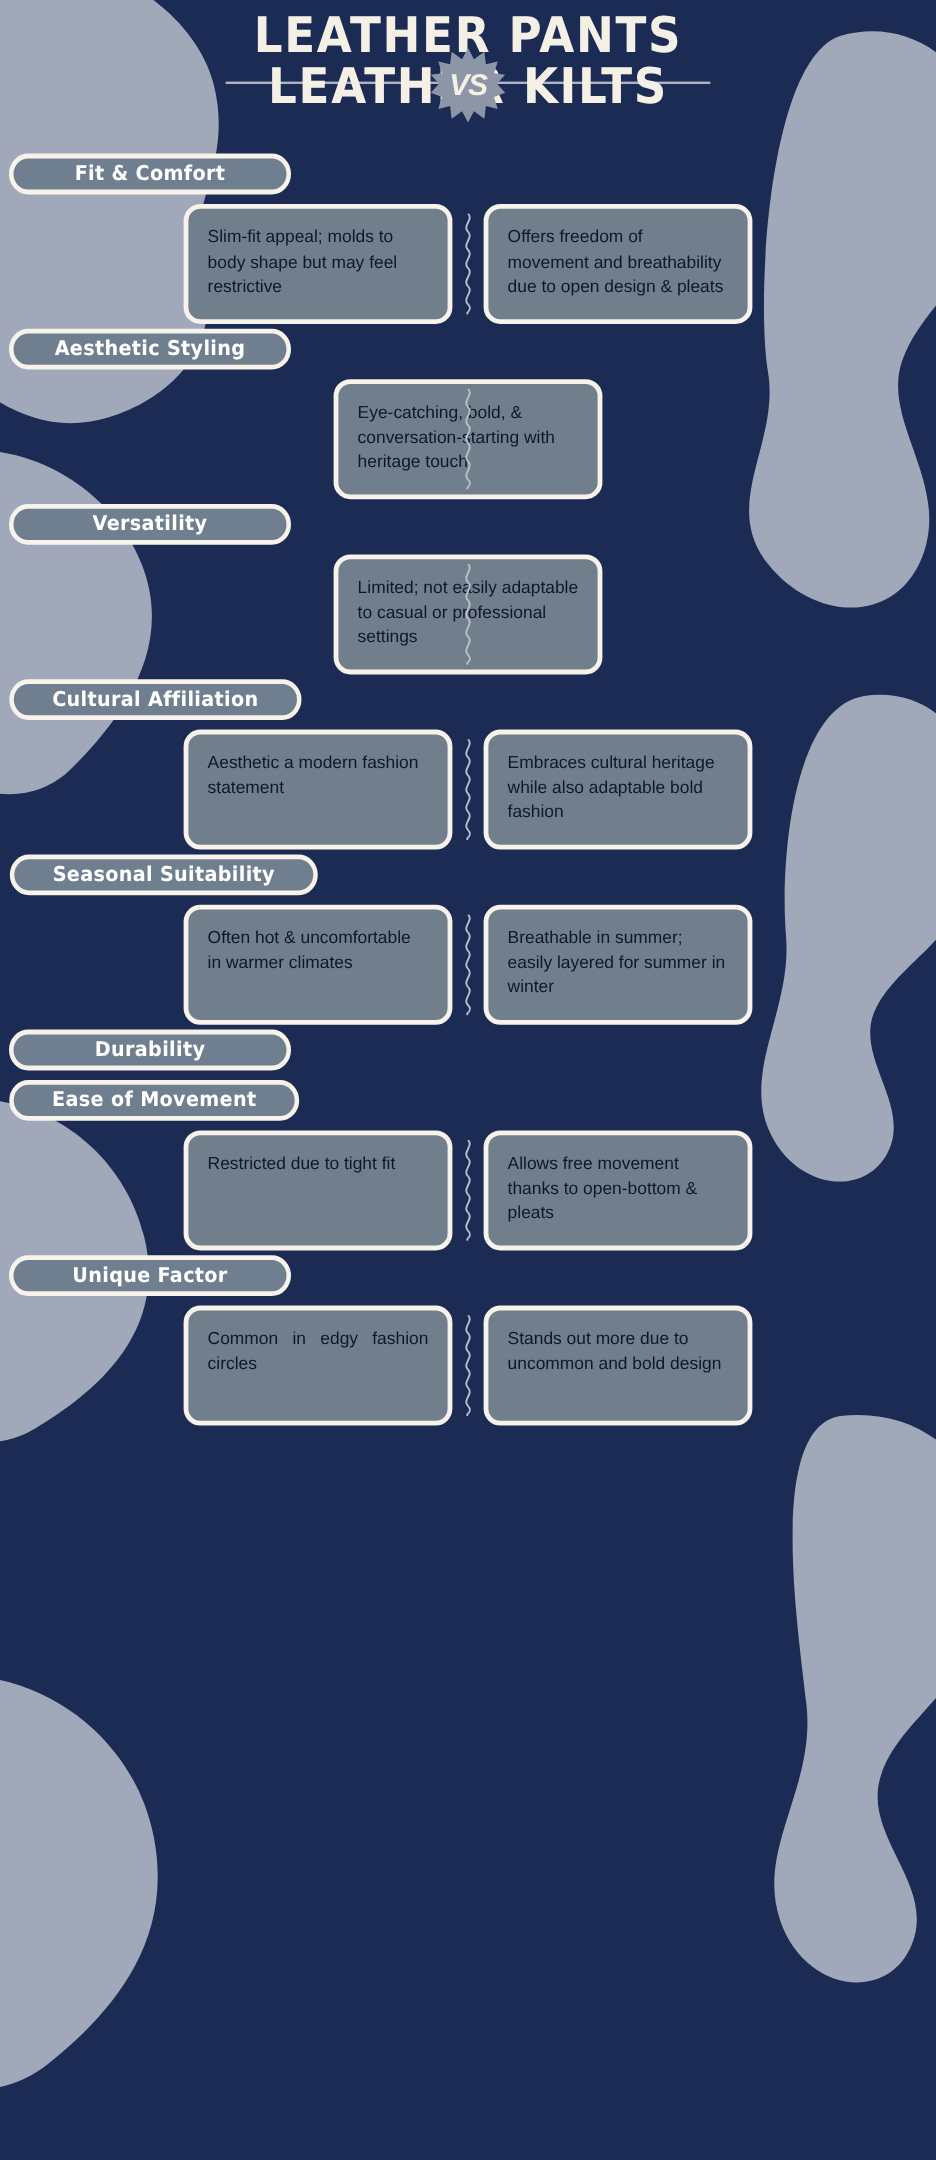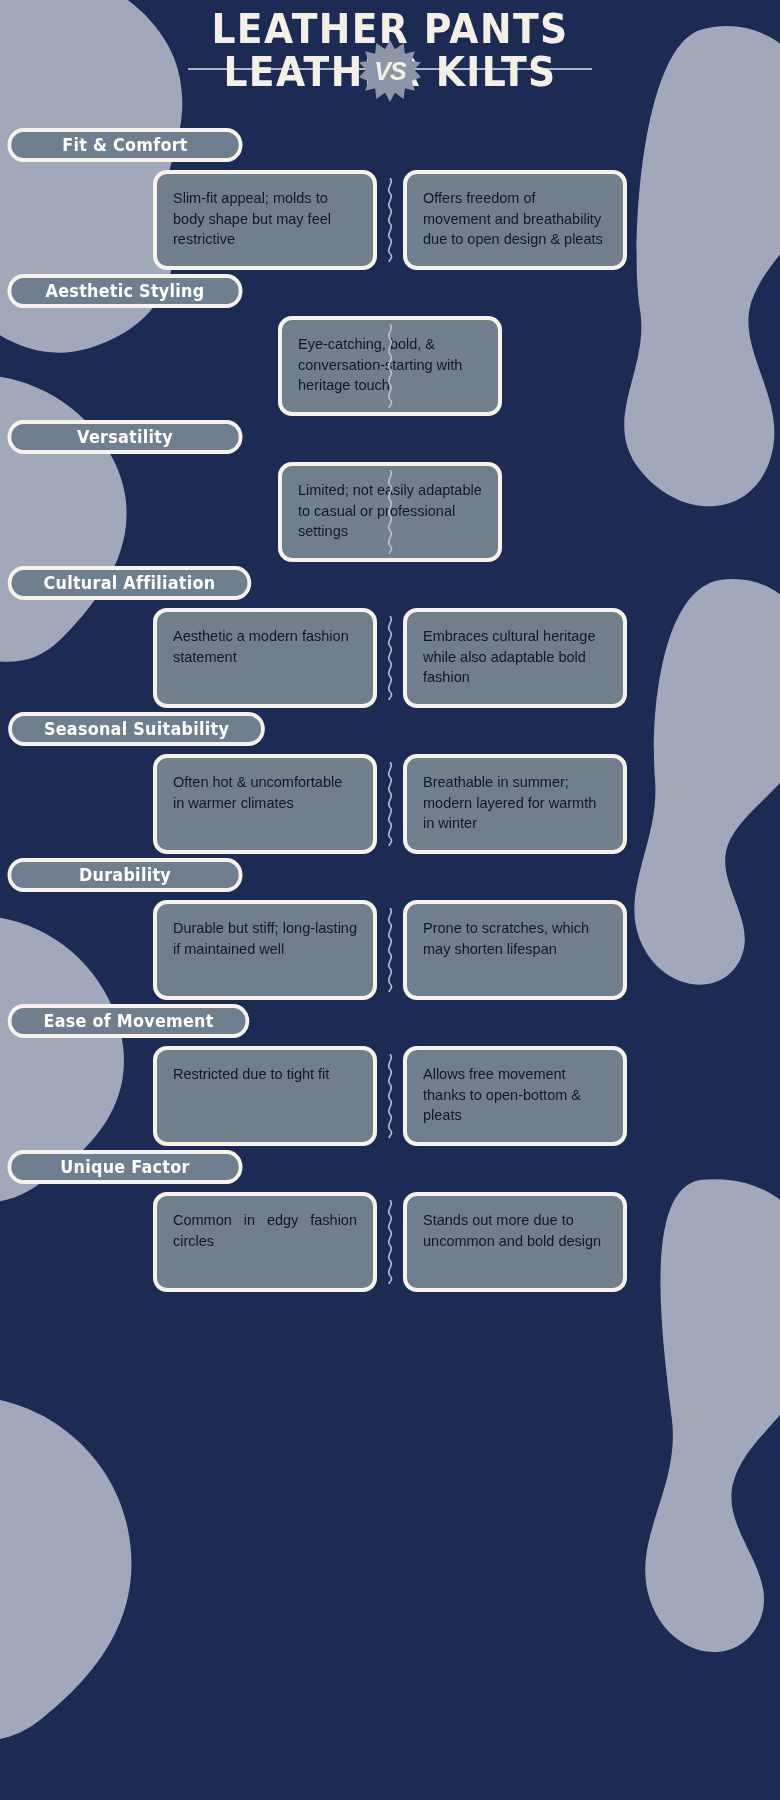--- a/index.html
+++ b/index.html
@@ -269,43 +269,30 @@
       <div class="cards h-tall">
         <div class="card">
             <p>Often hot &amp; uncomfortable in warmer climates</p>
           </div>
         <div class="squiggle" aria-hidden="true">
           <svg viewBox="0 0 14 100" preserveAspectRatio="none">
               <path d="M7,0 C12,6 2,12 7,18 C12,24 2,30 7,36 C12,42 2,48 7,54 C12,60 2,66 7,72 C12,78 2,84 7,90 C12,96 4,98 7,100" fill="none" stroke="#b9c0cc" stroke-width="1.6"></path>
             </svg>
         </div>
         <div class="card">
-            <p>Breathable in summer; modern layered for warmth in winter</p>
+            <p>Breathable in summer; easily layered for summer in winter</p>
           </div>
       </div>
     </div>
 
 
     <div class="section">
       <div class="pill-wrap">
           <div class="pill">Durability</div>
         </div>
-      <div class="cards h-tall">
-        <div class="card justify">
-            <p>Durable but stiff; long-lasting if maintained well</p>
-          </div>
-        <div class="squiggle" aria-hidden="true">
-          <svg viewBox="0 0 14 100" preserveAspectRatio="none">
-              <path d="M7,0 C12,6 2,12 7,18 C12,24 2,30 7,36 C12,42 2,48 7,54 C12,60 2,66 7,72 C12,78 2,84 7,90 C12,96 4,98 7,100" fill="none" stroke="#b9c0cc" stroke-width="1.6"></path>
-            </svg>
-        </div>
-        <div class="card">
-            <p>Prone to scratches, which may shorten lifespan</p>
-          </div>
-      </div>
     </div>
 
     <div class="section">
       <div class="pill-wrap">
           <div class="pill">Ease of Movement</div>
         </div>
       <div class="cards h-tall">
         <div class="card justify">
             <p>Restricted due to tight fit</p>
           </div>

